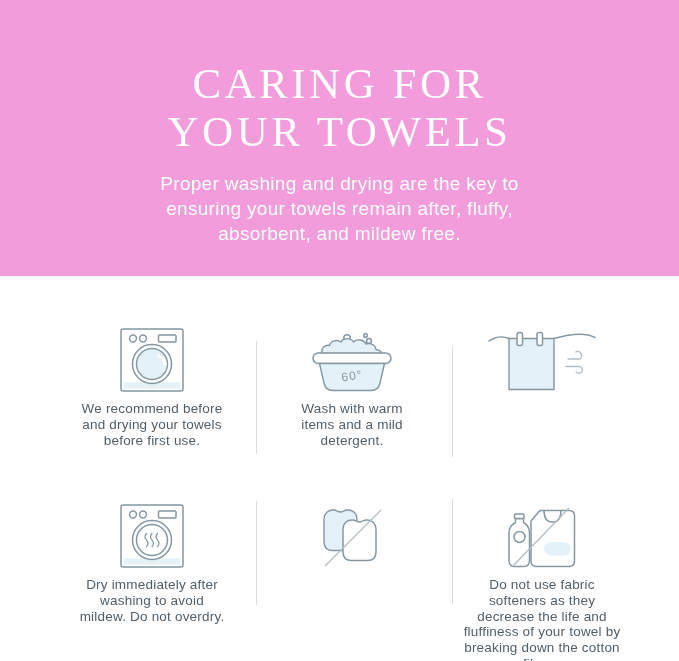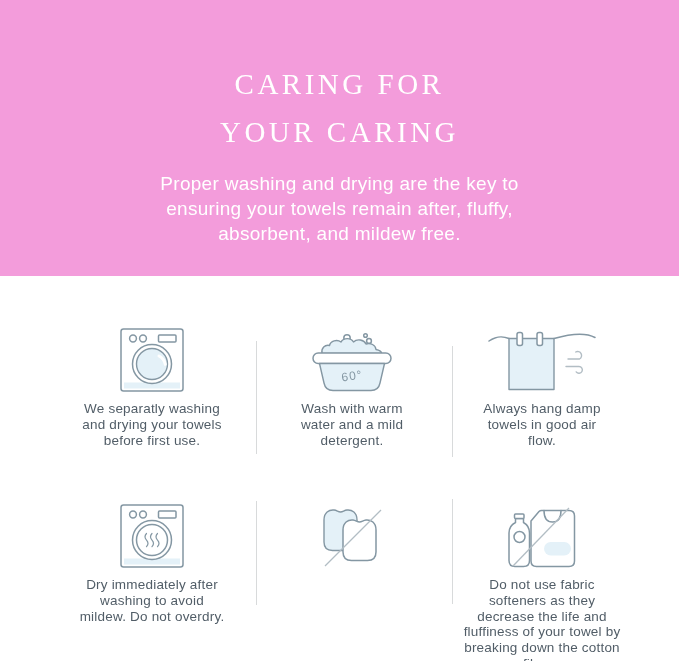--- a/index.html
+++ b/index.html
@@ -9,21 +9,21 @@
   }
   
   .hero {
     position:absolute; left:0; top:0; width:679px; height:276px;
     background:var(--header-bg,#f39cdb); color:var(--header-text,#ffffff);
     text-align:center;
   }
   .hero-title {
     margin:0; padding-top:60px;
     font-family:"Liberation Serif","DejaVu Serif",serif;
-    font-weight:400; font-size:29px; line-height:48px; letter-spacing:3.5px;
+    font-weight:400; font-size:43px; line-height:48px; letter-spacing:3.5px;
   }
   .hero-subtitle {
     margin:15px auto 0; width:402px;
     font-size:19px; line-height:25px; letter-spacing:0.3px; font-weight:400;
   }
   
   .cell {
     position:absolute; display:flex; flex-direction:column; align-items:center;
   }
   .row1 { top:318px; }
@@ -60,71 +60,70 @@
            font:12px "Liberation Sans",sans-serif; letter-spacing:1px; }
 </style>
 </head>
 <body>
 
 <div class="canvas">
 
   <header class="hero">
     <h1 class="hero-title">
       <span>CARING FOR</span><br>
-      <span>YOUR CARING</span>
+      <span>YOUR TOWELS</span>
     </h1>
     <p class="hero-subtitle">Proper washing and drying are the key to ensuring your towels remain after, fluffy, absorbent, and mildew free.</p>
   </header>
 
   <main>
 
     <section class="cell row1 col1 t0">
       <div class="iconbox">
         <svg width="64" height="64" viewBox="0 0 64 64">
           <rect class="sw" x="1" y="1" width="62" height="62" rx="2.5"></rect>
           <rect class="fb" x="4" y="54.5" width="56" height="6"></rect>
           <circle class="s" cx="13" cy="10.5" r="3.4"></circle>
           <circle class="s" cx="23" cy="10.5" r="3.4"></circle>
           <rect class="s" x="38.5" y="7" width="17.5" height="7" rx="1"></rect>
           <circle class="sw" cx="32" cy="36" r="19.5"></circle>
           <circle class="sb" cx="32" cy="36" r="15.5"></circle>
           <path class="shine" d="M39,28 a12.5,12.5 0 0 1 6.3,8.3"></path>
         </svg>
       </div>
-      <p class="caption">We separatly washing and drying your towels before first use.</p>
+      <p class="caption">We recommend before and drying your towels before first use.</p>
     </section>
 
     <section class="cell row1 col2 t1">
       <div class="iconbox">
         <svg width="84" height="60" viewBox="0 0 84 60">
           <circle class="s" cx="37" cy="6" r="3.2"></circle>
           <circle class="s" cx="55.5" cy="3.5" r="1.8"></circle>
           <circle class="s" cx="59" cy="9" r="2.4"></circle>
           <path class="sb" d="M12,21.5 C11,16 15,12.5 19.5,13.5 C20.5,9 27,7 31,10 C33.5,5.5 41,5.5 43.5,10 C47,6.5 54,7.5 56,12 C60.5,10.5 65.5,13 66,17.5 C69.5,18 72,20 71.5,21.5 Z"></path>
           <rect class="sw" x="3" y="21" width="78" height="10.5" rx="5.2"></rect>
           <path class="sb" d="M9.5,31.5 H74.5 L70,51 C69,56 66,58.5 61,58.5 H23 C18,58.5 15,56 14,51 Z"></path>
           <text class="temp" x="42" y="48" text-anchor="middle" transform="rotate(-8 42 44)">60°</text>
         </svg>
       </div>
-      <p class="caption">Wash with warm water and a mild detergent.</p>
+      <p class="caption">Wash with warm items and a mild detergent.</p>
     </section>
 
     <section class="cell row1 col3 t2">
       <div class="iconbox">
         <svg width="108" height="64" viewBox="0 0 108 64">
           <path class="s" d="M1,13 C10,7 16,8.5 21,10.5"></path>
           <rect class="sb" x="21" y="10.5" width="45" height="51"></rect>
           <path class="s" d="M66,10.5 C80,6.5 96,3.5 107,9.5"></path>
           <rect class="sw" x="29" y="4.5" width="5.5" height="13" rx="2"></rect>
           <rect class="sw" x="49" y="4.5" width="5.5" height="13" rx="2"></rect>
           <path class="wind" d="M80,31 h11.5 a3.8,3.8 0 1 0 -3.8,-7"></path>
           <path class="wind" d="M78,38.5 h13 a3.4,3.4 0 1 1 -2.8,5.4"></path>
         </svg>
       </div>
-      <p class="caption">Always hang damp towels in good air flow.</p>
     </section>
 
     <section class="cell row2 col1 t3">
       <div class="iconbox">
         <svg width="64" height="64" viewBox="0 0 64 64">
           <rect class="sw" x="1" y="1" width="62" height="62" rx="2.5"></rect>
           <rect class="fb" x="4" y="54.5" width="56" height="6"></rect>
           <circle class="s" cx="13" cy="10.5" r="3.4"></circle>
           <circle class="s" cx="23" cy="10.5" r="3.4"></circle>
           <rect class="s" x="38.5" y="7" width="17.5" height="7" rx="1"></rect>

